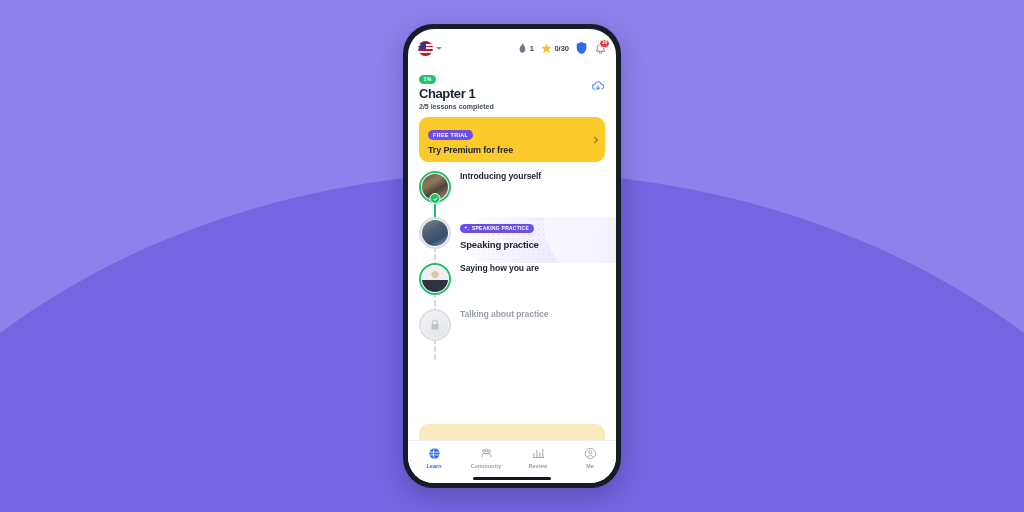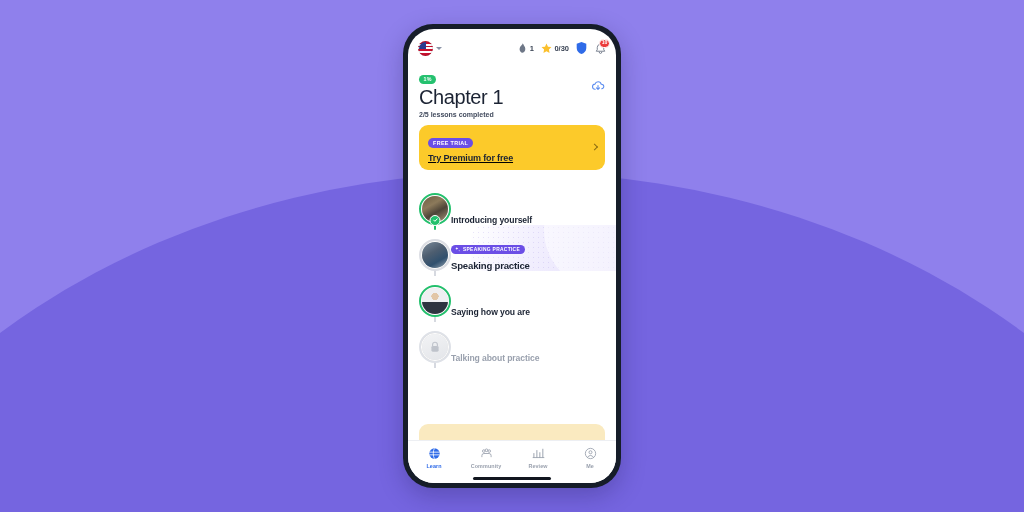--- a/index.html
+++ b/index.html
@@ -111,21 +111,21 @@
   .pct-pill {
     display:inline-flex; align-items:center; justify-content:center;
     background: #25C16F; color: #fff;
     font-size: 5.3px; font-weight: 700;
     border-radius: 8px;
     padding: 1.5px 4.5px;
     margin-bottom: 3px;
     letter-spacing: .2px;
   }
   .chapter-title {
-    font-size: 20px; font-weight: 400; color: #1B2333;
+    font-size: 13px; font-weight: 700; color: #1B2333;
     letter-spacing: -.4px;
     line-height: 1.05;
   }
   .chapter-sub {
     font-size: 7px; font-weight: 600; color: #424B5E;
     margin-top: 3px;
   }
   .cloud-btn {
     position: absolute; right: 11px; top: 12px;
     width: 14px; height: 14px;
@@ -133,21 +133,20 @@
   .cloud-btn svg { width:100%; height:100%; display:block; }
 
   
   .banner-wrap { flex: 0 0 auto; padding: 0 11px; }
   .banner {
     position: relative;
     background: #FCCA2A;
     border-radius: 9px;
     padding: 6px 9px 7px 9px;
     overflow: hidden;
-    text-decoration: underline;
   }
   .banner .dots {
     position:absolute; inset:0;
     background-image: radial-gradient(rgba(180,130,10,.28) .6px, transparent .7px);
     background-size: 6px 6px;
     opacity:.55;
   }
   .free-pill {
     position: relative;
     display:inline-block;
@@ -174,22 +173,23 @@
   
   .lessons {
     flex: 1 1 auto;
     position: relative;
     padding: 9px 11px 0 11px;
     overflow: hidden;
   }
   .lesson {
     position: relative;
     display: flex;
-    align-items: flex-end;
+    align-items: flex-start;
     min-height: 46px;
+    gap: 9px;
   }
   .node {
     position: relative;
     flex: 0 0 auto;
     width: 32px; height: 32px;
     border-radius: 50%;
     border: 2px solid #22C06C;
     background: #DDD;
     overflow: visible;
     display:flex; align-items:center; justify-content:center;

